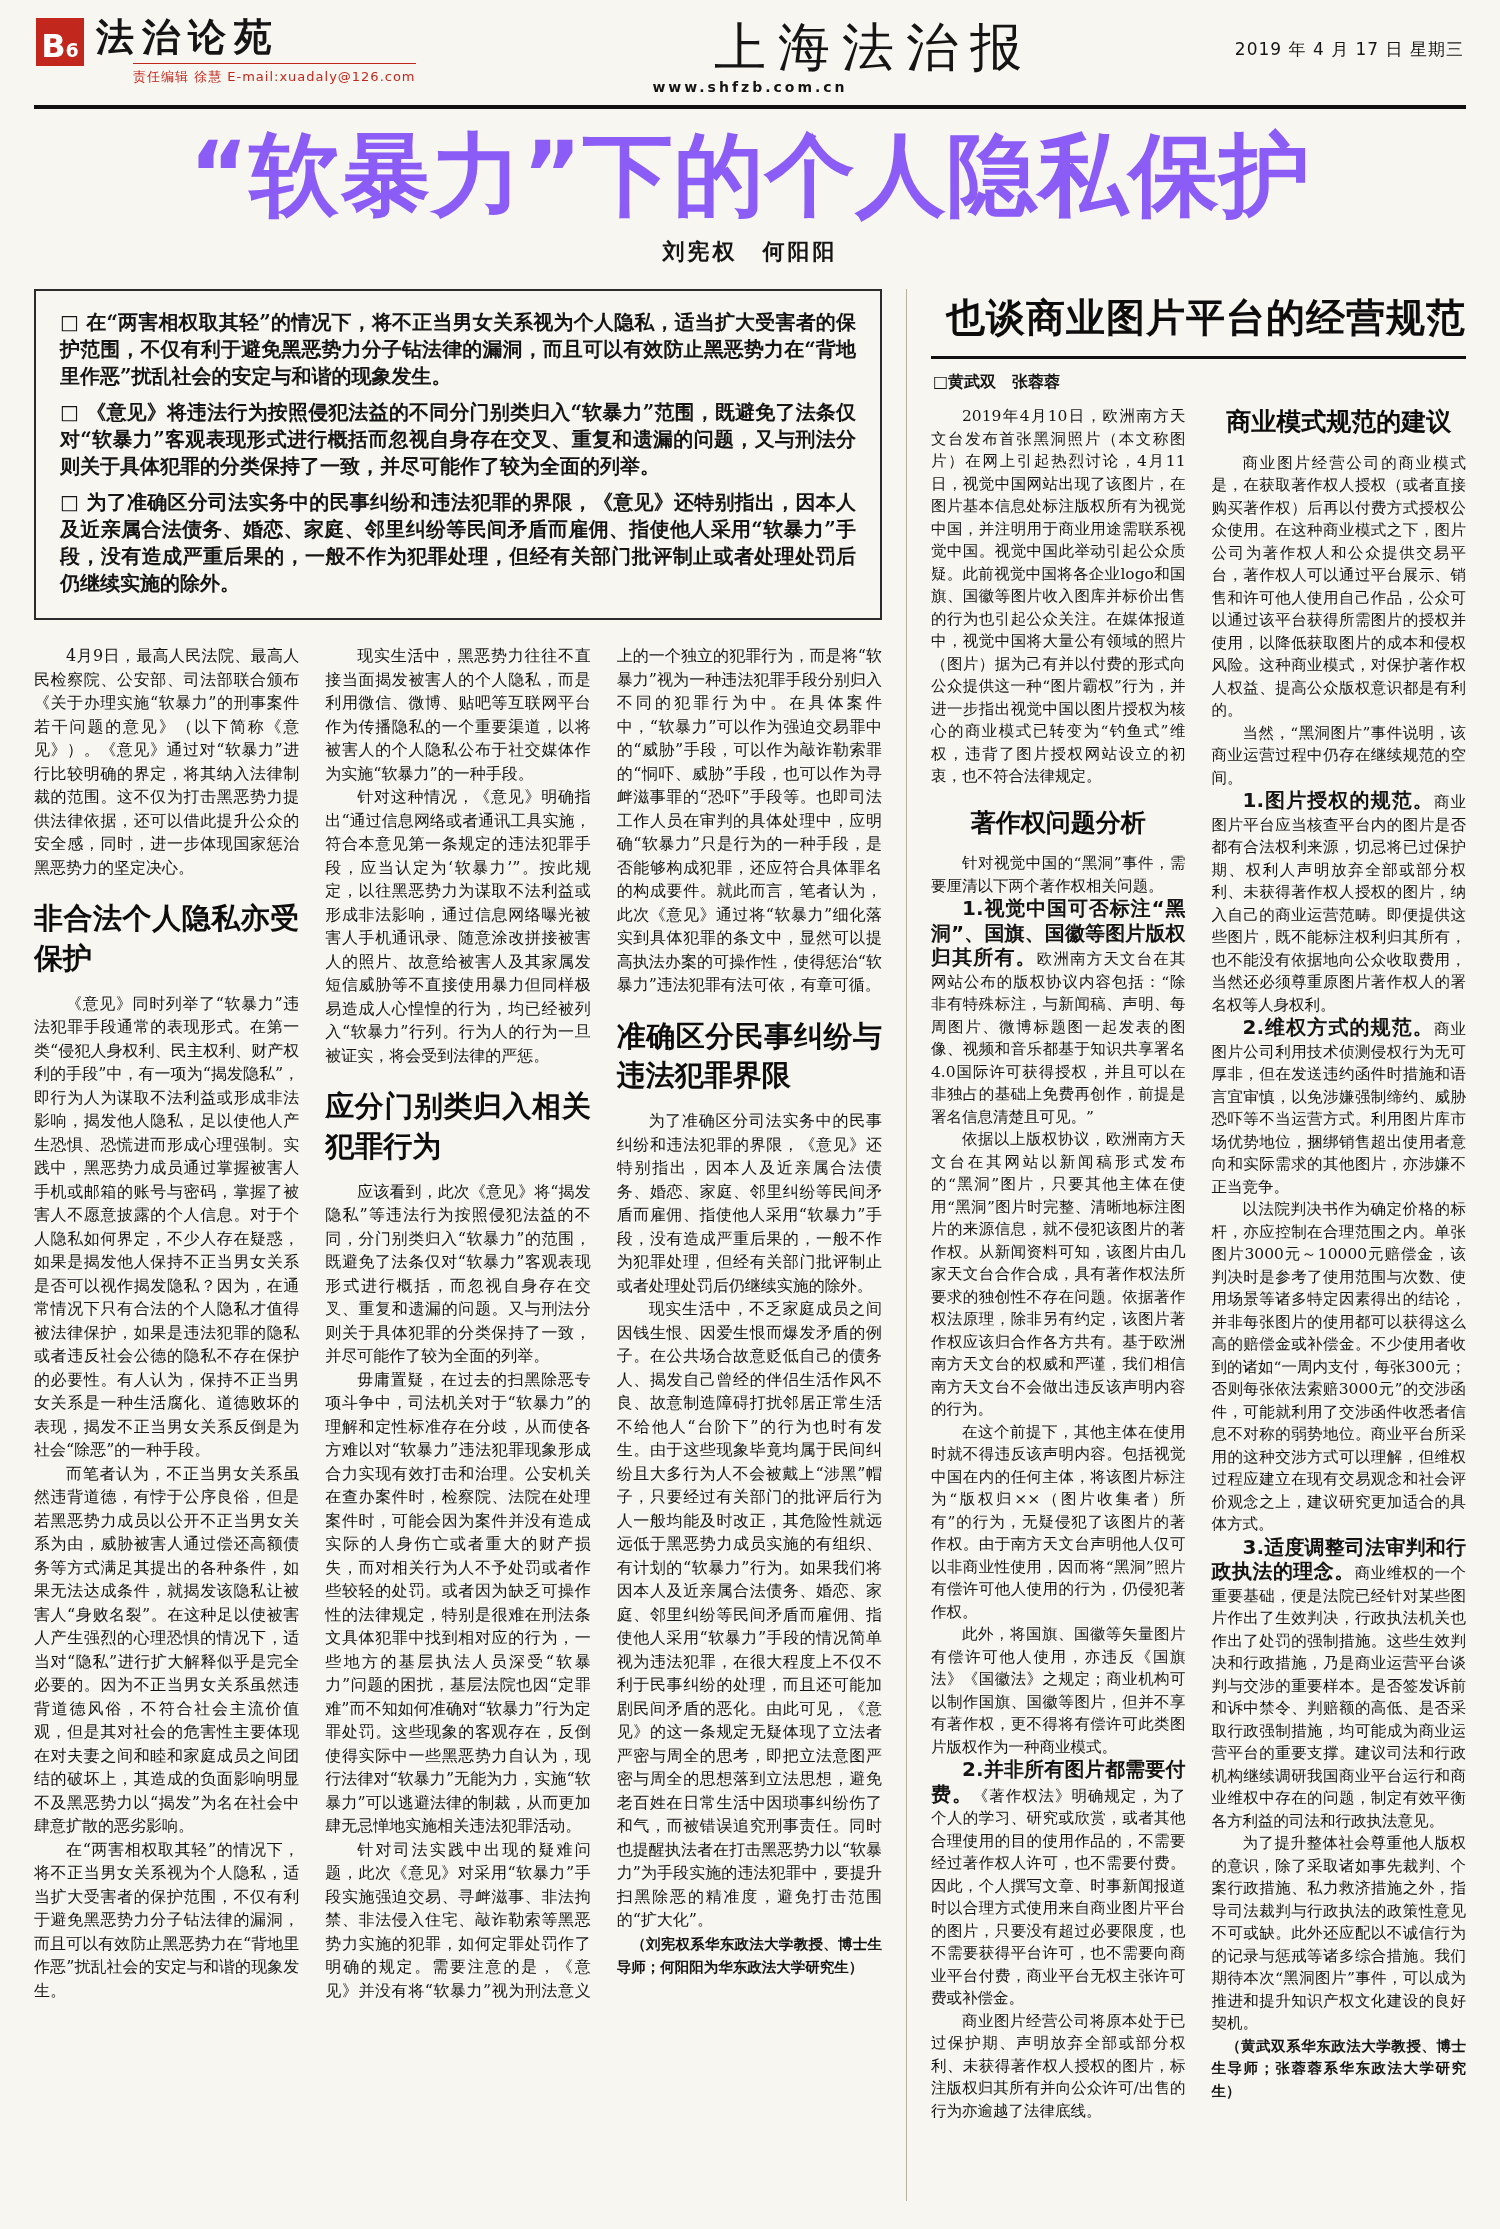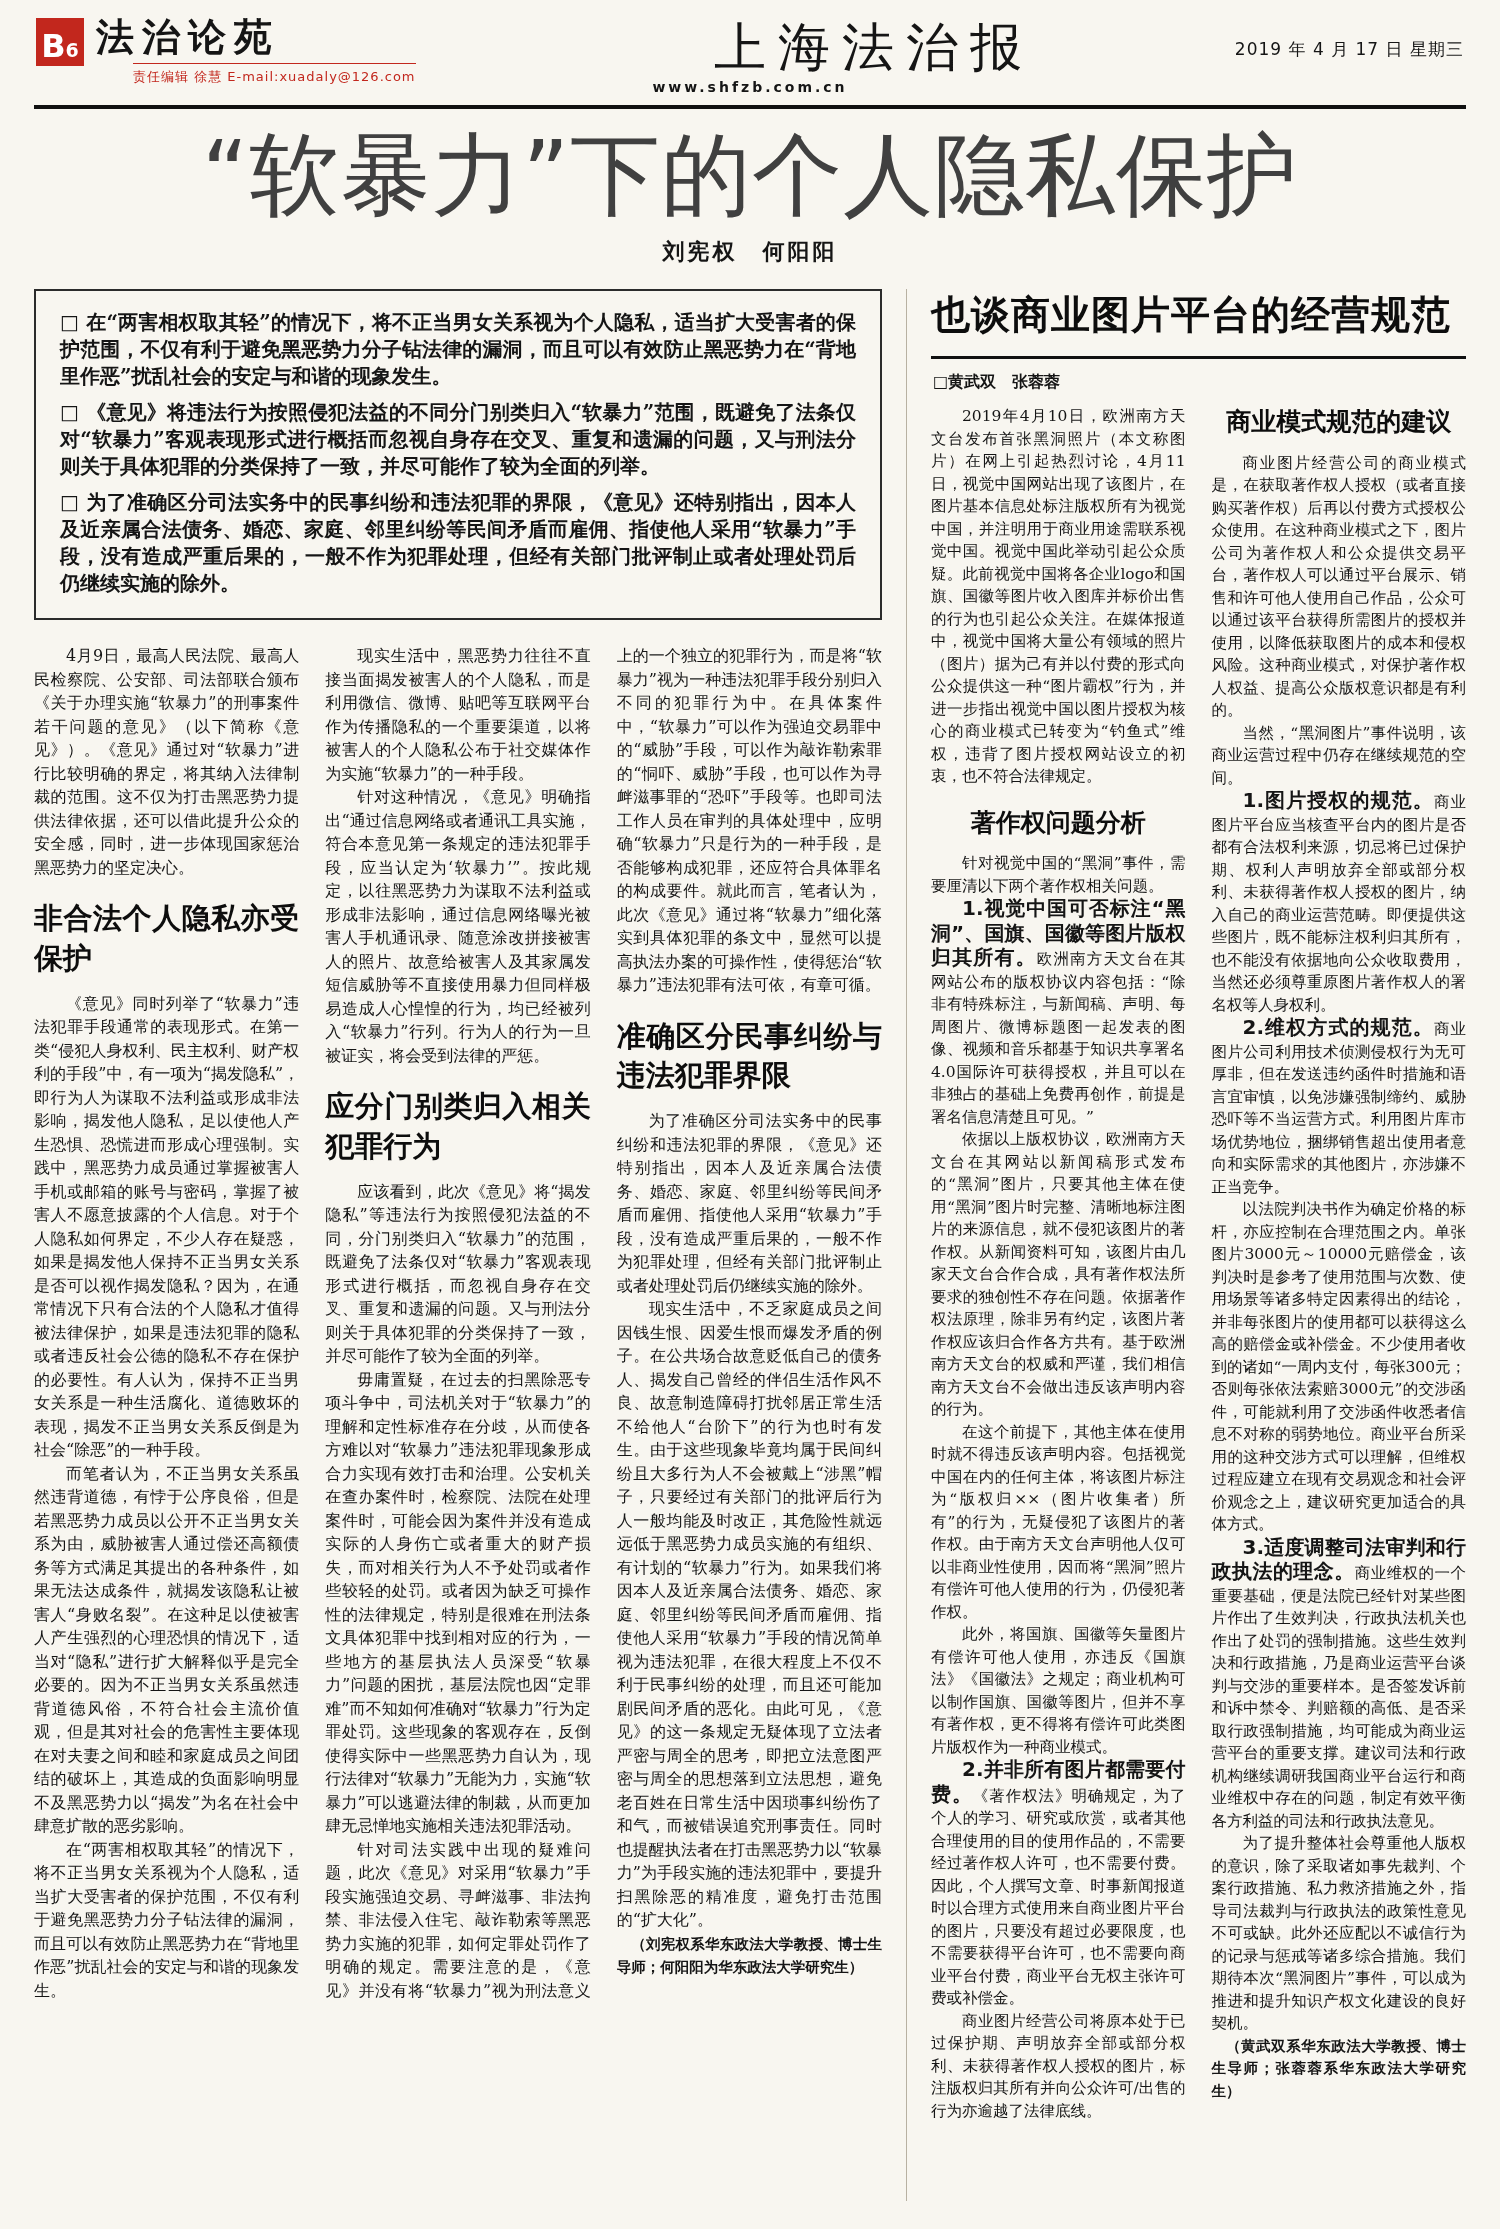--- a/index.html
+++ b/index.html
@@ -14,41 +14,41 @@
   .badge .letter { font-size:32px; line-height:1; }
   .badge .num { font-size:19px; line-height:1.2; }
   .section-title { font-size:38px; font-weight:900; font-family:Liberation Serif, serif; letter-spacing:8px; line-height:1.05; }
   .editor-line { margin-top:5px; color:var(--accent,#c2271d); font-size:13px; border-top:1px solid var(--accent,#c2271d); padding-top:4px; font-family:"DejaVu Sans",sans-serif; letter-spacing:1px;margin-left:37px; }
   .brand-center { text-align:center; flex:1; padding-top:2px; }
   .masthead { font-size:52px; font-weight:400; letter-spacing:12px; line-height:1.05;text-align:right; }
   .website { font-size:14px; font-weight:700; letter-spacing:3px; margin-top:4px; font-family:"DejaVu Sans",sans-serif; }
   .brand-right { width:430px; text-align:right; font-size:17px; padding-top:20px; font-family:"DejaVu Sans",sans-serif; letter-spacing:1px; }
 
   
-  .headline { text-align:center; font-family:"DejaVu Sans",sans-serif; font-weight:400; font-size:90px; letter-spacing:1px; margin-top:16px; line-height:1.12; color:#404040; }
+  .headline { text-align:center; font-family:"DejaVu Sans",sans-serif; font-weight:700; font-size:90px; letter-spacing:1px; margin-top:16px; line-height:1.12; color:#8b5cf6; }
   .byline { text-align:center; font-size:22px; margin-top:12px; letter-spacing:3px; font-weight:600; }
 
   
   .content { display:flex; margin-top:22px; flex:1; min-height:0; }
   .left-region { width:872px; padding-right:24px; display:flex; flex-direction:column; min-height:0; }
   .right-region { flex:1; border-left:1px solid #b8b1a2; padding-left:24px; display:flex; flex-direction:column; min-height:0; }
 
   
   .summary-box { border:2px solid #2b2b2b; padding:18px 24px 12px; background:transparent; }
   .summary-item { font-size:20px; line-height:27px; font-weight:600; text-align:justify; margin-bottom:9px; }
 
   
   .article-body { margin-top:24px; column-count:3; column-gap:26px; text-align:justify; font-size:16px; line-height:23.5px; flex:1; min-height:0; overflow:hidden; }
   .body-para { text-indent:2em; }
   .sub-head { font-family:"DejaVu Sans",sans-serif; font-weight:900; font-size:29px; line-height:1.35; margin:20px 0 14px; break-inside:avoid; color:#0d0d0d; }
   .author-note { font-size:14.5px; font-weight:600; text-indent:1em; }
   strong.lead { font-weight:900; font-family:"DejaVu Sans",sans-serif; font-size:20px; }
 
   
-  .side-headline { font-family:Liberation Mono, monospace; font-weight:900; font-size:39px; line-height:1.2; padding:6px 0 14px; border-bottom:3px solid #111; text-align:left; letter-spacing:1px; color:#0d0d0d; }
+  .side-headline { font-family:Liberation Serif, serif; font-weight:900; font-size:39px; line-height:1.2; padding:6px 0 14px; border-bottom:3px solid #111; text-align:right; letter-spacing:1px; color:#0d0d0d; }
   .side-byline { font-size:16px; margin:13px 2px 8px; font-weight:700; }
   .side-body { column-count:2; column-gap:26px; text-align:justify; font-size:15.5px; line-height:22.5px; margin-top:4px; flex:1; min-height:0; overflow:hidden; }
   .side-body .sub-head { font-size:25px; text-align:center; margin:18px 0 13px; }
 </style>
 </head>
 <body>
 
 <div class="page">
 
   <div class="masthead-row">

